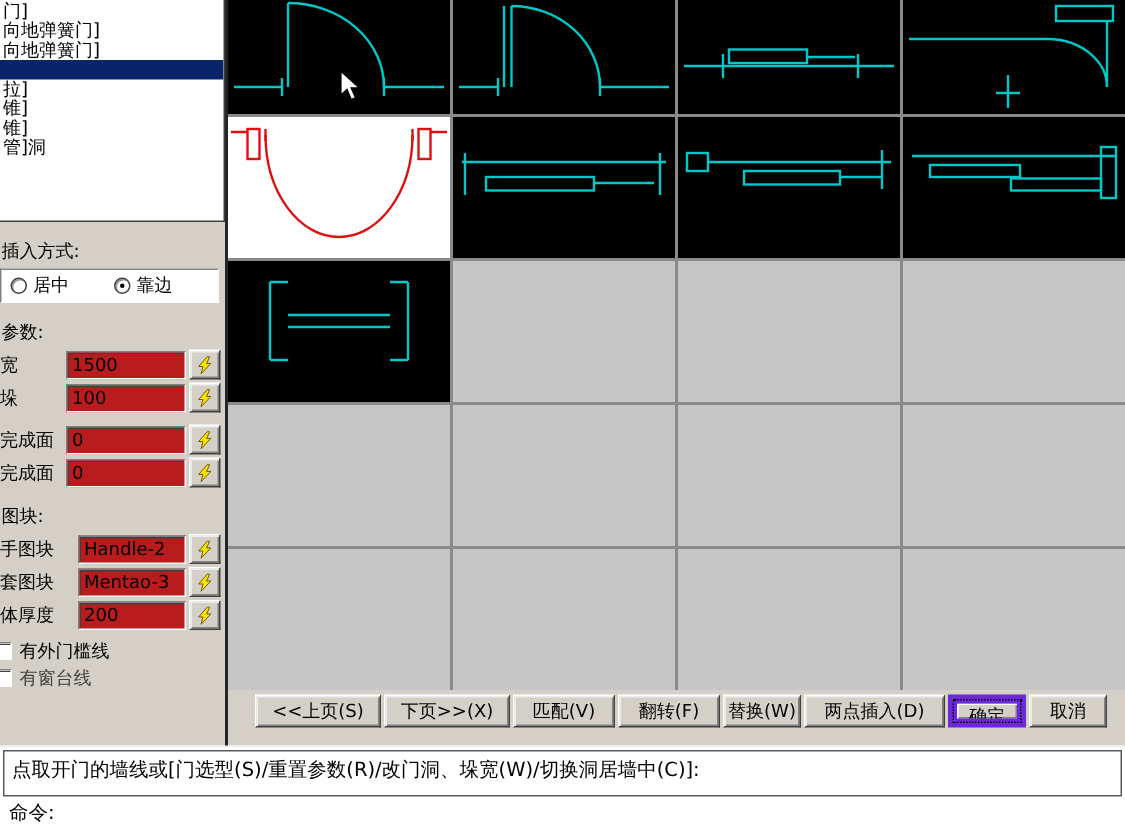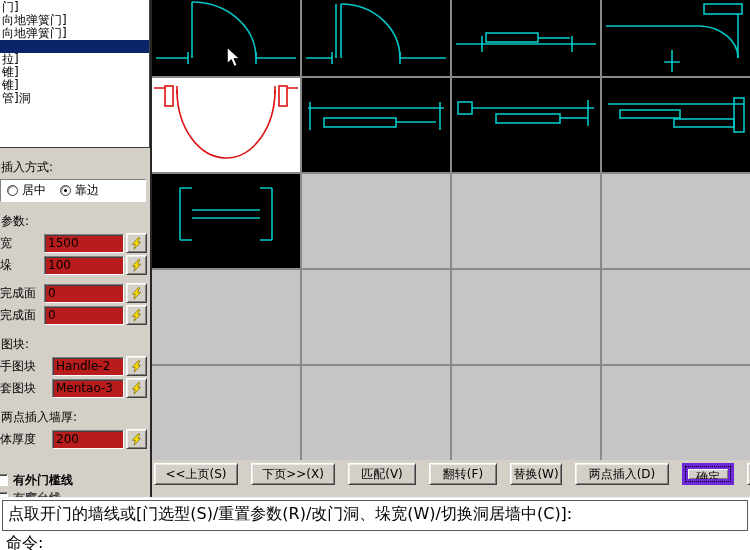--- a/index.html
+++ b/index.html
@@ -11,78 +11,78 @@
 
   
   .left-panel { width:150px; flex:none; overflow:hidden; }
   .tree { height:148px; background:#fff; border-right:1px solid #404040;
           border-bottom:1px solid #404040; overflow:hidden; padding-top:1px; }
   .tree-item { height:13px; line-height:13px; padding-left:2px; white-space:nowrap; cursor:default; }
   .tree-item.selected { background:var(--selection-bg,#0a246a); color:var(--selection-text,#fff); }
 
   .section-label { margin:11px 0 3px 1px; white-space:nowrap; overflow:hidden; }
   .radio-panel { background:#fff; border:1px solid; border-color:#808080 #fff #fff #808080;
-                 height:23px; margin-right:4px; display:flex; align-items:center; padding-left:6px; }
+                 height:23px; margin-right:4px; display:flex; align-items:center; padding-left:6px;gap:16px; }
   .radio-row { display:flex; align-items:center; gap:4px; margin-right:14px; cursor:default; }
   .radio { width:11px; height:11px; border-radius:50%; background:#fff; flex:none;
            border:1px solid #404040; box-shadow:inset 1px 1px 0 #9a9a9a; position:relative; }
   .radio.checked::after { content:""; position:absolute; inset:3px; background:#000; border-radius:50%; }
 
   .field-row { display:flex; align-items:center; gap:2px; margin:2px 3px 2px 0; }
   .flabel { flex:none; white-space:nowrap; overflow:hidden; }
   .params .flabel { width:42px; }
   .blocks .flabel, .wall .flabel { width:50px; }
   .params .field-row:nth-child(3) { margin-top:8px; }
   .tinput { flex:1; min-width:0; height:19px; background:#b91c1c; color:#000; padding:0 3px;
             border:1px solid; border-color:#808080 #fff #fff #808080;
             box-shadow:inset 1px 1px 0 #404040;
             font:12px "DejaVu Sans","Liberation Sans",sans-serif; }
   .pick { flex:none; width:21px; height:20px; background:var(--dialog-bg,#d4d0c8); cursor:default;
           border:1px solid; border-color:#fff #404040 #404040 #fff;
           box-shadow:inset 1px 1px 0 #ececec, inset -1px -1px 0 #808080;
           display:flex; align-items:center; justify-content:center; padding:0; }
   .pick svg { width:13px; height:13px; display:block; }
 
-  .checkbox-list { margin-top:22px;font-weight:bold; }
+  .checkbox-list { margin-top:5px; }
   .checkbox-row { display:flex; align-items:center; gap:5px; height:18px; }
   .checkbox { width:12px; height:12px; background:#fff; flex:none; margin-left:-4px;
               border:1px solid; border-color:#808080 #fff #fff #808080;
               box-shadow:inset 1px 1px 0 #404040; }
   .checkbox-row.disabled { color:#404040; }
 
   
   .right-panel { flex:1; min-width:0; border-left:2px solid #262626;
                  display:flex; flex-direction:column; }
   .grid { height:460px; display:grid; grid-template-columns:repeat(4,1fr);
           grid-template-rows:76px 94px 94px 94px 94px; gap:2px;
           background:var(--grid-line,#8a8a8a); }
   .cell { overflow:hidden; }
   .cell.drawing { background:var(--cell-black,#000); }
   .cell.selected { background:#fff; }
   .cell.empty { background:var(--cell-empty,#c6c6c6); }
   .cell svg { width:100%; height:100%; display:block; }
 
-  .toolbar { height:26px; display:flex; gap:13px; padding:3px 0 0 2px; }
+  .toolbar { height:26px; display:flex; gap:2px; padding:3px 0 0 18px; }
   .btn { height:22px; flex:none; background:var(--dialog-bg,#d4d0c8); color:#000; cursor:default;
          border:1px solid; border-color:#fff #404040 #404040 #fff;
          box-shadow:inset 1px 1px 0 #ececec, inset -1px -1px 0 #808080;
          font:12px "DejaVu Sans","Liberation Sans",sans-serif;
          white-space:nowrap; overflow:hidden; padding:0 2px; }
   .btn:nth-child(1), .btn:nth-child(2) { width:84px; }
   .btn:nth-child(3), .btn:nth-child(4) { width:68px; }
   .btn:nth-child(5) { width:52px; }
   .btn:nth-child(6) { width:94px; }
   .btn:nth-child(7), .btn:nth-child(8) { width:52px; }
   .btn.default { border:6px solid #6d28d9;
          box-shadow:inset 1px 1px 0 #fff, inset -1px -1px 0 #808080;
          outline:1px dotted #000; outline-offset:-4px; }
 
   
   .command-window { height:53px; background:var(--command-bg,#fff); border-top:1px solid #f0f0f0;
-                    font-size:16px; }
+                    font-size:13px; }
   .cmd-history { margin:2px 2px 0 2px; height:31px; border:1px solid #5a5a5a;
                  padding:3px 5px; white-space:nowrap; overflow:hidden; }
   .cmd-line { padding:2px 6px; white-space:nowrap; }
 
   .cursor { position:absolute; left:226px; top:46px; z-index:9; pointer-events:none; }
 </style>
 </head>
 <body>
 
 <div class="screen">
@@ -167,21 +167,20 @@
             <span class="flabel">套图块</span>
             <input class="tinput" value="Mentao-3" style="">
             <button class="pick">
   <svg viewBox="0 0 16 16" preserveAspectRatio="none">
     <path d="M10 1 L3 9 H6.5 L5 15 L13 6.5 H9.5 L12 1 Z" fill="#ffe000" stroke="#6b5a00" stroke-width="0.8"></path>
   </svg>
 </button>
           </div>
         </div>
 
-      <div class="section-label">两点插入墙厚:</div>
       <div class="wall">
           <div class="field-row">
             <span class="flabel">体厚度</span>
             <input class="tinput" value="200" style="">
             <button class="pick">
   <svg viewBox="0 0 16 16" preserveAspectRatio="none">
     <path d="M10 1 L3 9 H6.5 L5 15 L13 6.5 H9.5 L12 1 Z" fill="#ffe000" stroke="#6b5a00" stroke-width="0.8"></path>
   </svg>
 </button>
           </div>

